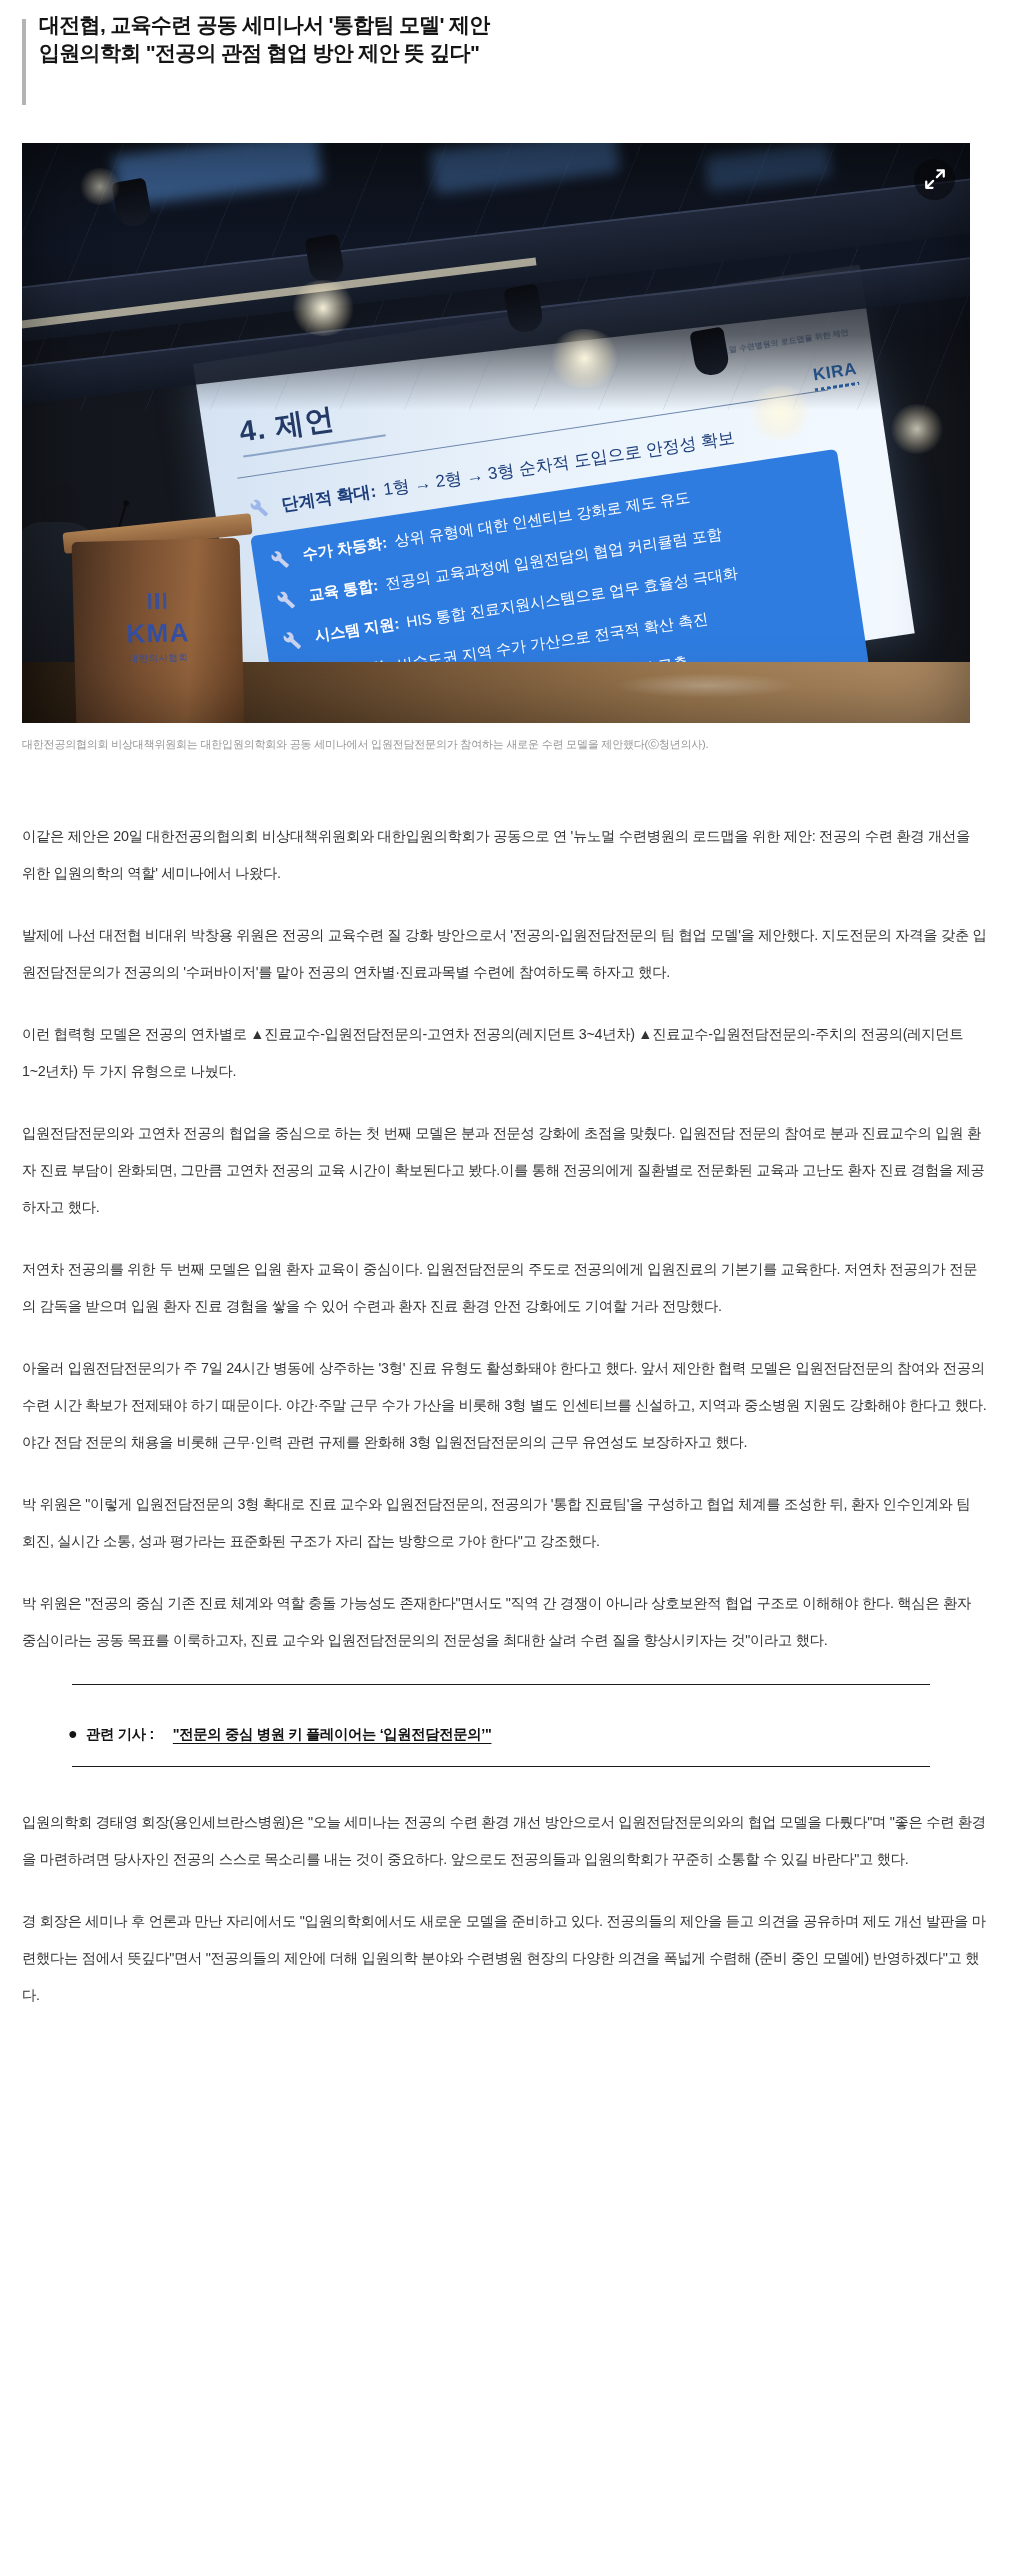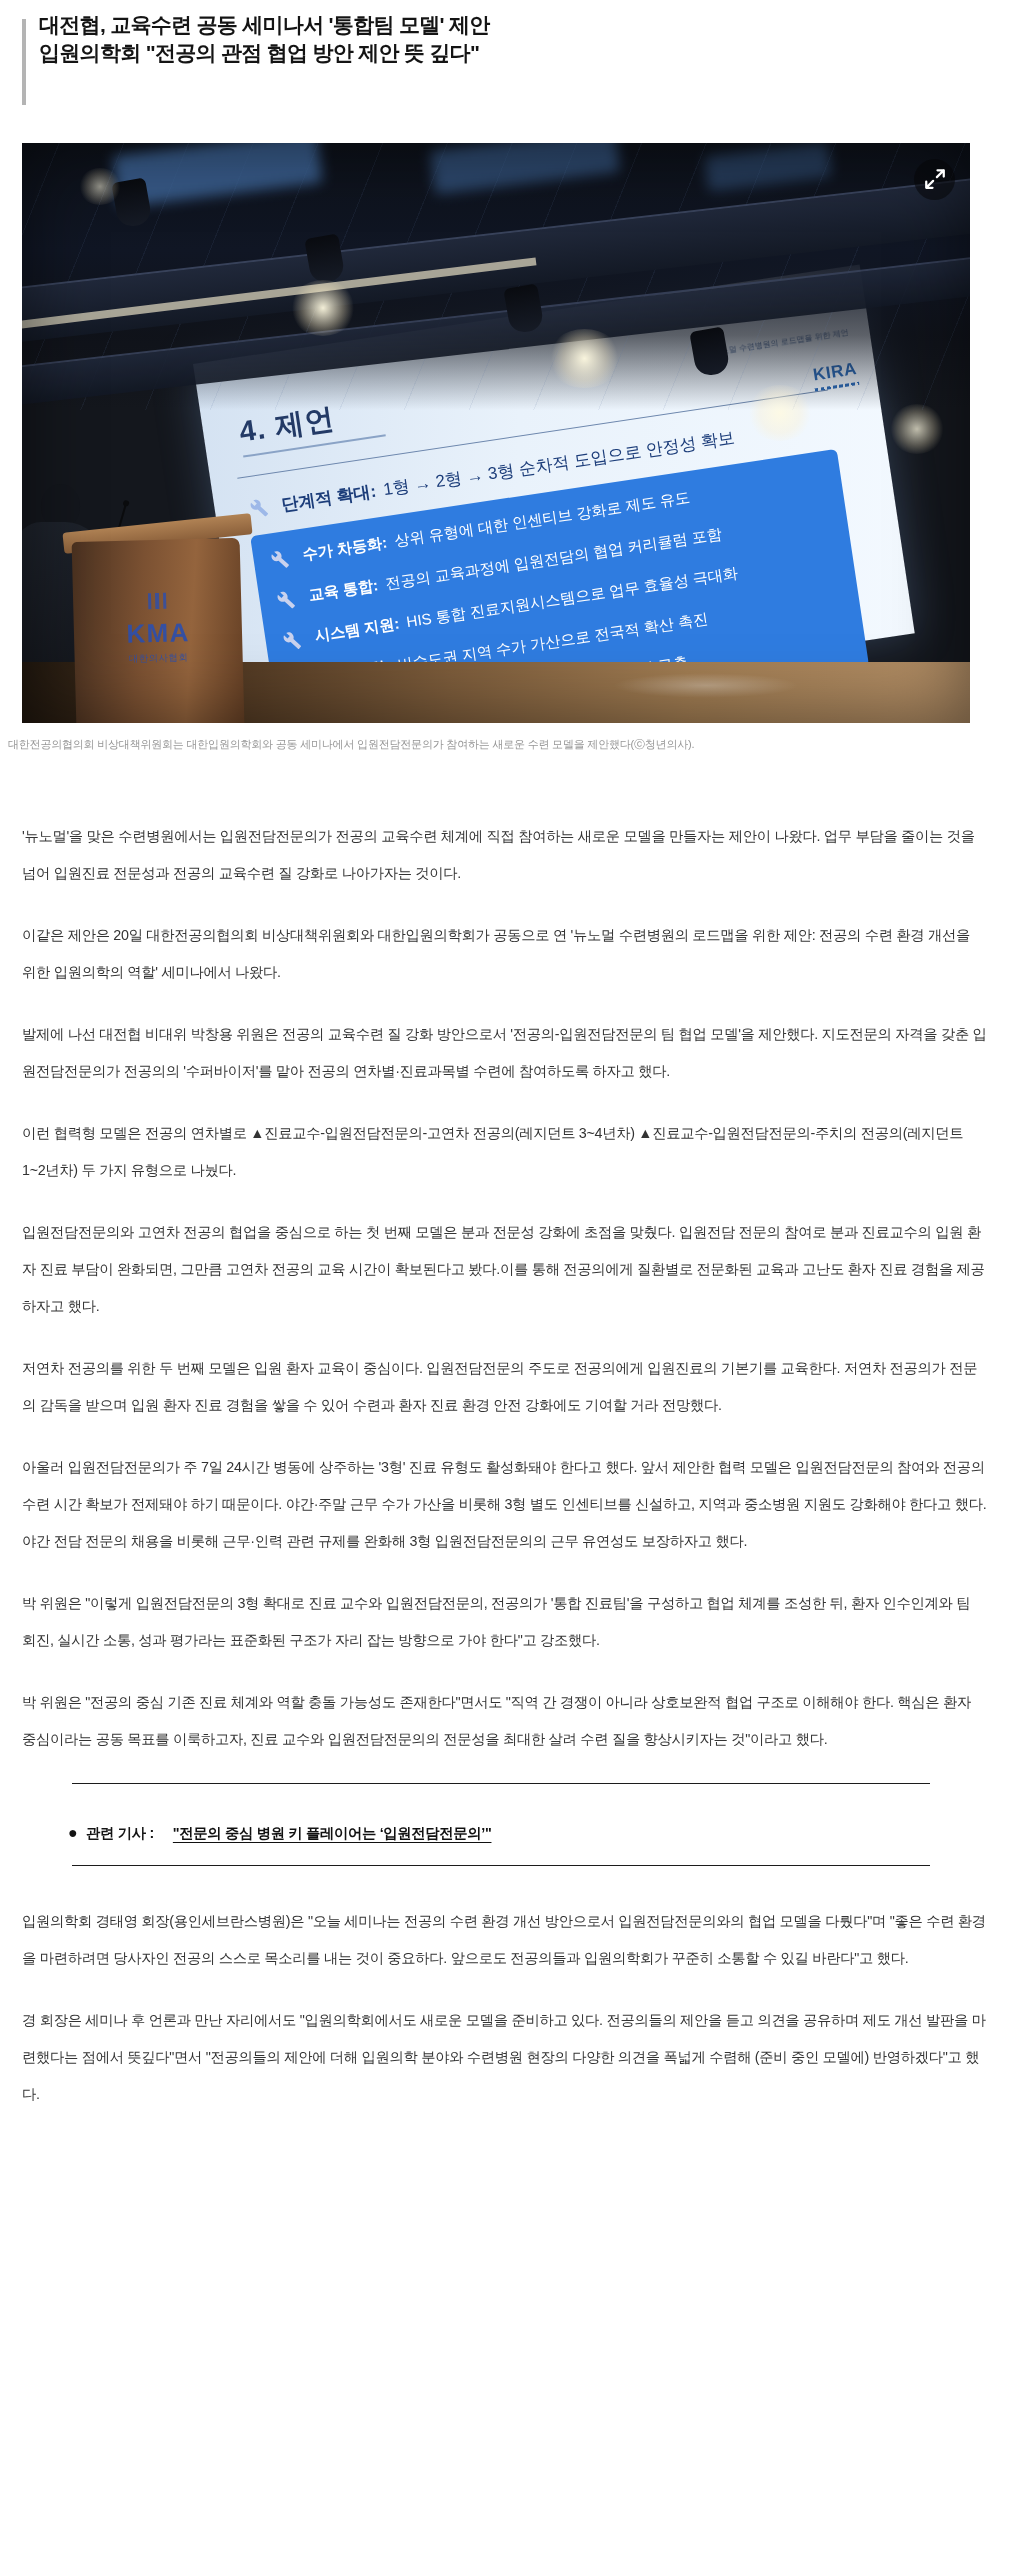--- a/index.html
+++ b/index.html
@@ -77,21 +77,21 @@
           border-radius:5px 7.5px 0 0;transform:rotate(-1.5deg);text-align:center;}
   .kma-iii{display:flex;justify-content:center;gap:4.4px;margin-top:53px;opacity:.8;}
   .kma-iii i{display:block;width:3.1px;height:16px;background:#2c4fae;}
   .kma-text{margin-top:8.7px;font-size:26px;font-weight:800;letter-spacing:1.2px;color:#2c4fae;opacity:.9;}
   .kma-sub{margin-top:3.7px;font-size:9.3px;color:#2c4fae;opacity:.85;letter-spacing:0.6px;}
 
   .expand-btn{position:absolute;right:15px;top:15.5px;width:41px;height:41px;border-radius:50%;
               background:rgba(5,5,8,.55);z-index:10;display:flex;align-items:center;justify-content:center;cursor:pointer;}
 
   
-  .caption{position:absolute;left:8px;top:737px;width:962px;font-size:11px;color:#969696;letter-spacing:-0.2px;}
+  .caption{position:absolute;left:22px;top:737px;width:962px;font-size:11px;color:#969696;letter-spacing:-0.2px;}
   .article-body{position:absolute;left:22px;top:818px;width:965px;font-size:14.3px;color:#333;letter-spacing:-0.3px;}
   .article-body p{margin:0 0 25px 0;line-height:37px;}
   .divider{border:none;border-top:1.9px solid #1c1c1c;margin:7.5px 57px 29px 50px;}
   .divider2{margin-top:12.4px;margin-bottom:37px;}
   .related{padding-left:46px;font-size:14.3px;font-weight:700;color:#141414;}
   .rel-line1{display:flex;align-items:center;line-height:40px;}
   .rel-bullet{font-size:16px;margin-right:8.7px;}
   .rel-label{margin-right:19px;}
   .related a{color:#111;text-decoration:underline;text-underline-offset:4.4px;text-decoration-thickness:1.2px;}
   .rel-line2{padding-left:154px;line-height:40px;margin-bottom:3.7px;}
@@ -217,21 +217,20 @@
       <svg width="30" height="30" viewBox="0 0 48 48" fill="none" stroke="#fff" stroke-width="3.6" stroke-linecap="round">
         <path d="M27 21 L38 10 M38 10 h-10 M38 10 v10 M21 27 L10 38 M10 38 h10 M10 38 v-10"></path>
       </svg>
     </div>
     <div class="vignette"></div>
   </div>
 
   <div class="caption">대한전공의협의회 비상대책위원회는 대한입원의학회와 공동 세미나에서 입원전담전문의가 참여하는 새로운 수련 모델을 제안했다(ⓒ청년의사).</div>
 
   <div class="article-body">
-    <p>'뉴노멀'을 맞은 수련병원에서는 입원전담전문의가 전공의 교육수련 체계에 직접 참여하는 새로운 모델을 만들자는 제안이 나왔다. 업무 부담을 줄이는 것을 넘어 입원진료 전문성과 전공의 교육수련 질 강화로 나아가자는 것이다.</p>
     <p>이같은 제안은 20일 대한전공의협의회 비상대책위원회와 대한입원의학회가 공동으로 연 '뉴노멀 수련병원의 로드맵을 위한 제안: 전공의 수련 환경 개선을 위한 입원의학의 역할' 세미나에서 나왔다.</p>
     <p>발제에 나선 대전협 비대위 박창용 위원은 전공의 교육수련 질 강화 방안으로서 '전공의-입원전담전문의 팀 협업 모델'을 제안했다. 지도전문의 자격을 갖춘 입원전담전문의가 전공의의 '수퍼바이저'를 맡아 전공의 연차별·진료과목별 수련에 참여하도록 하자고 했다.</p>
     <p>이런 협력형 모델은 전공의 연차별로 ▲진료교수-입원전담전문의-고연차 전공의(레지던트 3~4년차) ▲진료교수-입원전담전문의-주치의 전공의(레지던트 1~2년차) 두 가지 유형으로 나눴다.</p>
     <p>입원전담전문의와 고연차 전공의 협업을 중심으로 하는 첫 번째 모델은 분과 전문성 강화에 초점을 맞췄다. 입원전담 전문의 참여로 분과 진료교수의 입원 환자 진료 부담이 완화되면, 그만큼 고연차 전공의 교육 시간이 확보된다고 봤다.이를 통해 전공의에게 질환별로 전문화된 교육과 고난도 환자 진료 경험을 제공하자고 했다.</p>
     <p>저연차 전공의를 위한 두 번째 모델은 입원 환자 교육이 중심이다. 입원전담전문의 주도로 전공의에게 입원진료의 기본기를 교육한다. 저연차 전공의가 전문의 감독을 받으며 입원 환자 진료 경험을 쌓을 수 있어 수련과 환자 진료 환경 안전 강화에도 기여할 거라 전망했다.</p>
     <p>아울러 입원전담전문의가 주 7일 24시간 병동에 상주하는 '3형' 진료 유형도 활성화돼야 한다고 했다. 앞서 제안한 협력 모델은 입원전담전문의 참여와 전공의 수련 시간 확보가 전제돼야 하기 때문이다. 야간·주말 근무 수가 가산을 비롯해 3형 별도 인센티브를 신설하고, 지역과 중소병원 지원도 강화해야 한다고 했다. 야간 전담 전문의 채용을 비롯해 근무·인력 관련 규제를 완화해 3형 입원전담전문의의 근무 유연성도 보장하자고 했다.</p>
     <p>박 위원은 "이렇게 입원전담전문의 3형 확대로 진료 교수와 입원전담전문의, 전공의가 '통합 진료팀'을 구성하고 협업 체계를 조성한 뒤, 환자 인수인계와 팀 회진, 실시간 소통, 성과 평가라는 표준화된 구조가 자리 잡는 방향으로 가야 한다"고 강조했다.</p>
     <p>박 위원은 "전공의 중심 기존 진료 체계와 역할 충돌 가능성도 존재한다"면서도 "직역 간 경쟁이 아니라 상호보완적 협업 구조로 이해해야 한다. 핵심은 환자 중심이라는 공동 목표를 이룩하고자, 진료 교수와 입원전담전문의의 전문성을 최대한 살려 수련 질을 향상시키자는 것"이라고 했다.</p>
 
     <hr class="divider">

